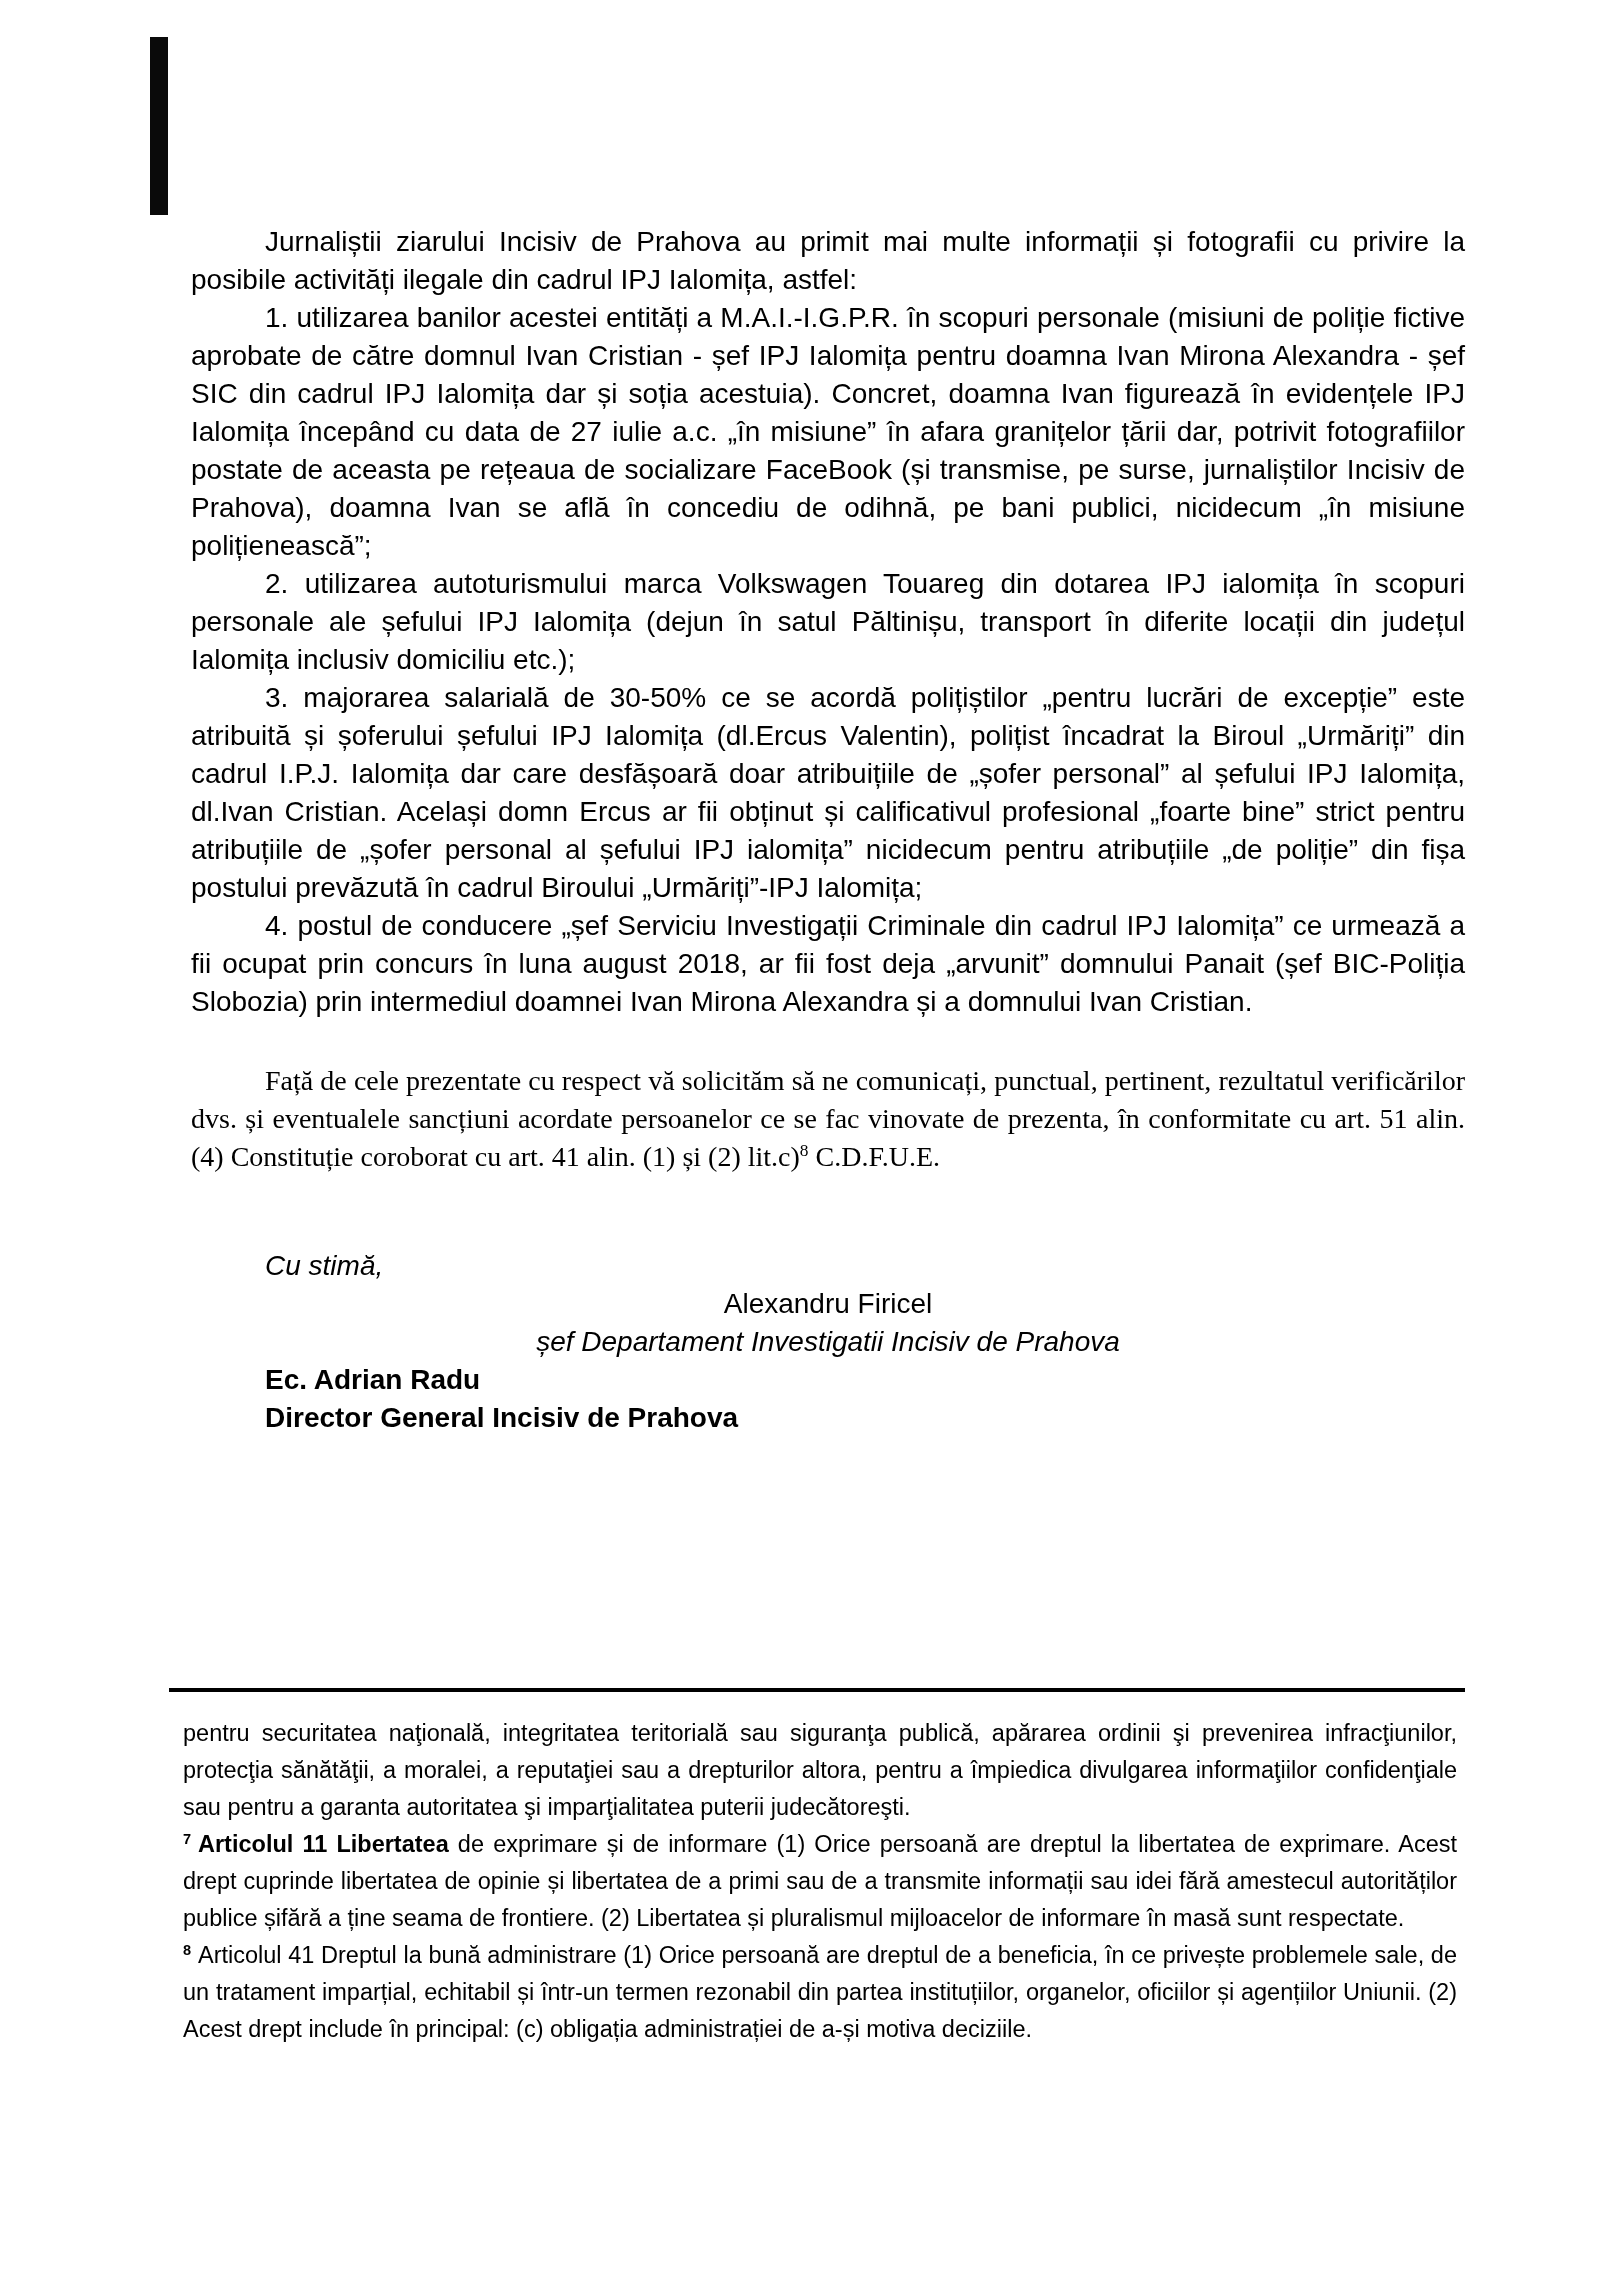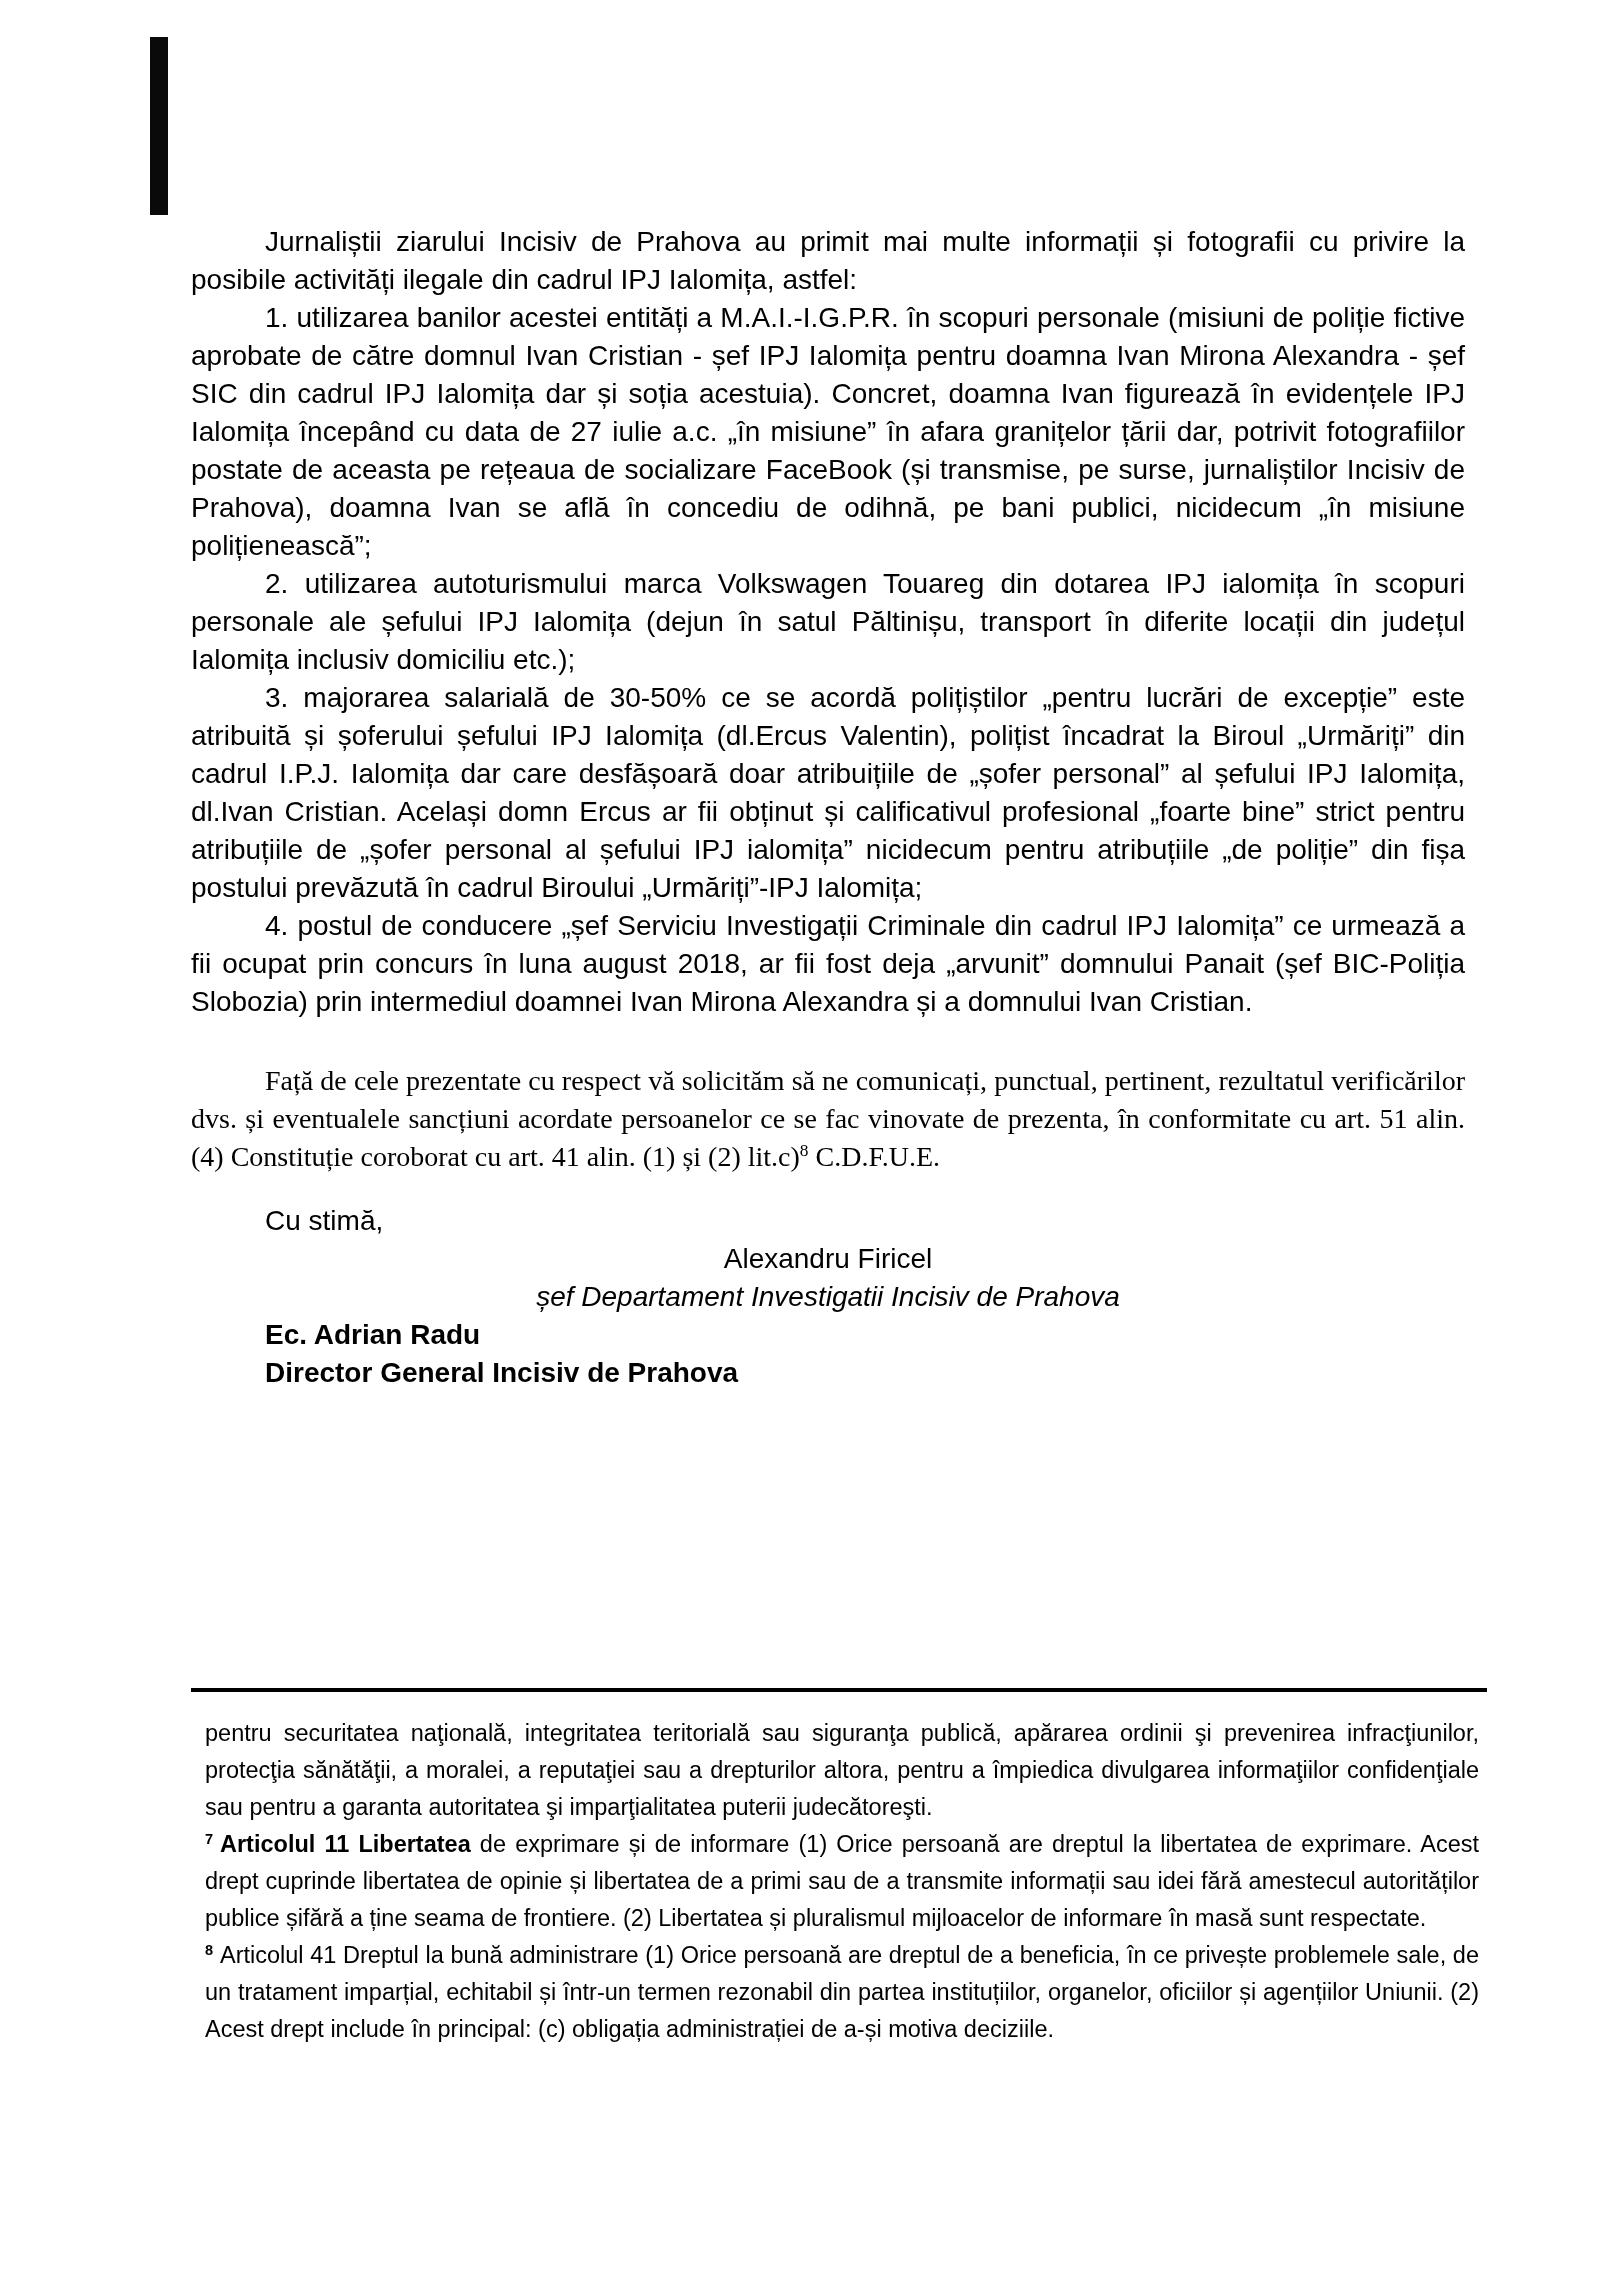--- a/index.html
+++ b/index.html
@@ -37,29 +37,30 @@
     text-align: justify;
     text-indent: 74px;
   }
   .gap-top    { margin-top: 41px; font-family: Liberation Serif, serif; }
   .body-para sup {
     font-size: 0.62em;
     vertical-align: super;
     line-height: 0;
   }
   .salutation {
-    margin-top: 26px;
+    margin-top: 71px;
+    font-style: italic;
     text-indent: 74px;
   }
   .sig-center-name  { text-align: center; }
   .sig-center-title { text-align: center; font-style: italic; }
   .sig-bold   { font-weight: bold; text-indent: 74px; }
   .footnotes {
     position: absolute;
-    left: 205px;
+    left: 183px;
     top: 1688px;
     width: 1274px;
   }
   .fn-rule {
     height: 3.9px;
     background: #000000;
     width: calc(100% + 21.6px);
     margin-left: -13.7px;
     margin-bottom: 23.5px;
   }

